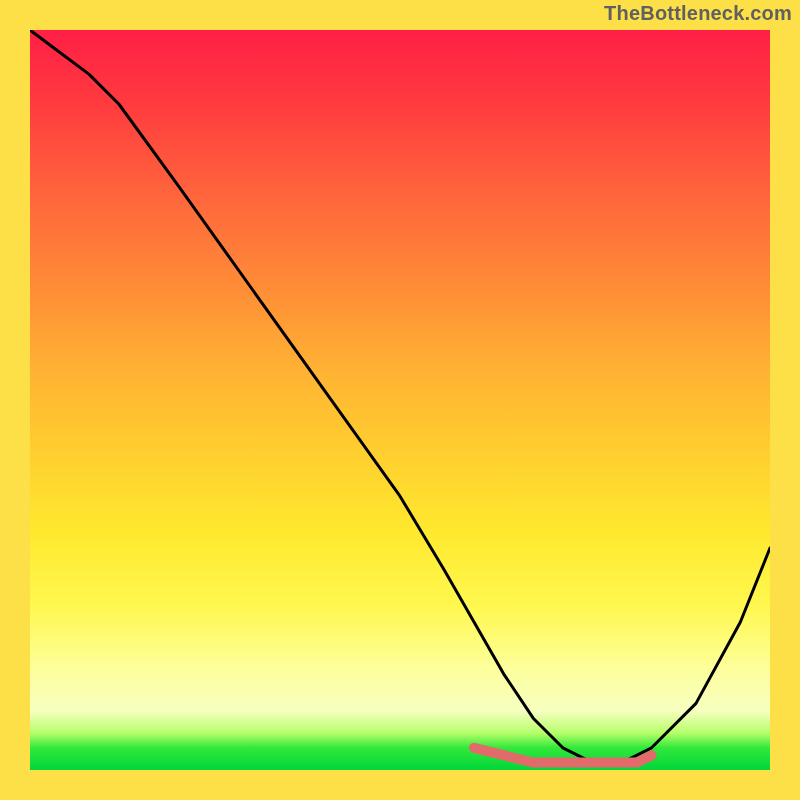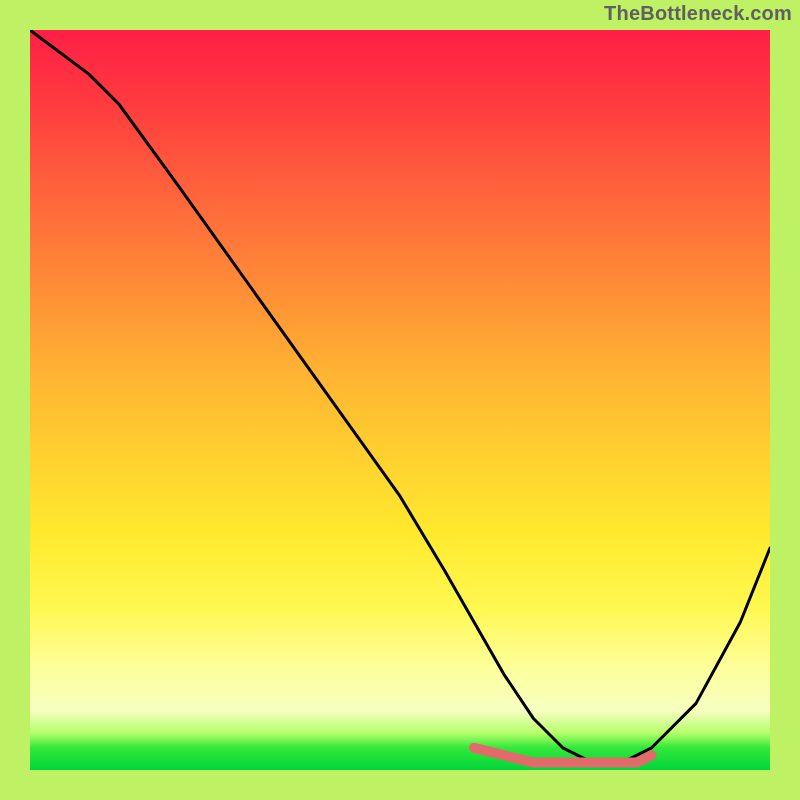--- a/index.html
+++ b/index.html
@@ -8,21 +8,21 @@
     width: 800px;
     height: 800px;
     background: #000;
     overflow: hidden;
     font-family: Arial, Helvetica, sans-serif;
   }
   .frame {
     position: relative;
     width: 800px;
     height: 800px;
-    background: #bef264;
+    background: #fde047;
   }
   .watermark {
     position: absolute;
     top: 2px;
     right: 8px;
     color: #606060;
     font-size: 20px;
     font-weight: bold;
     letter-spacing: 0.2px;
     z-index: 10;

